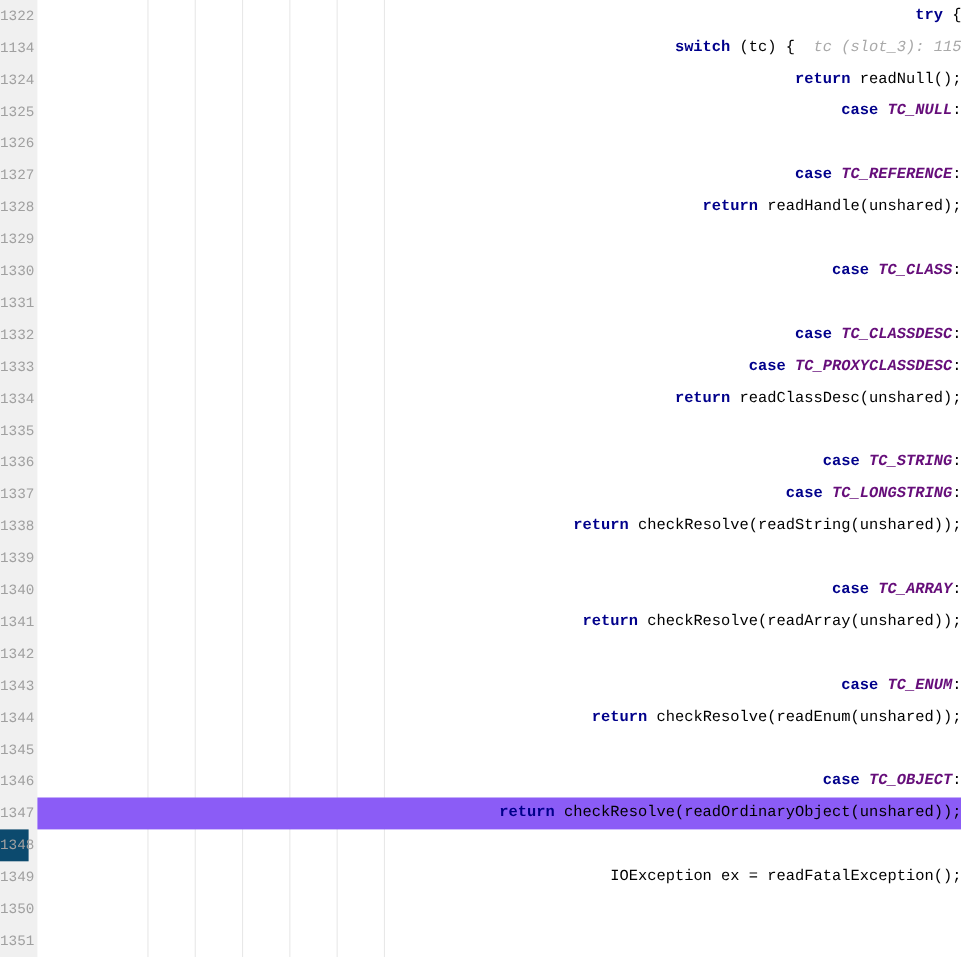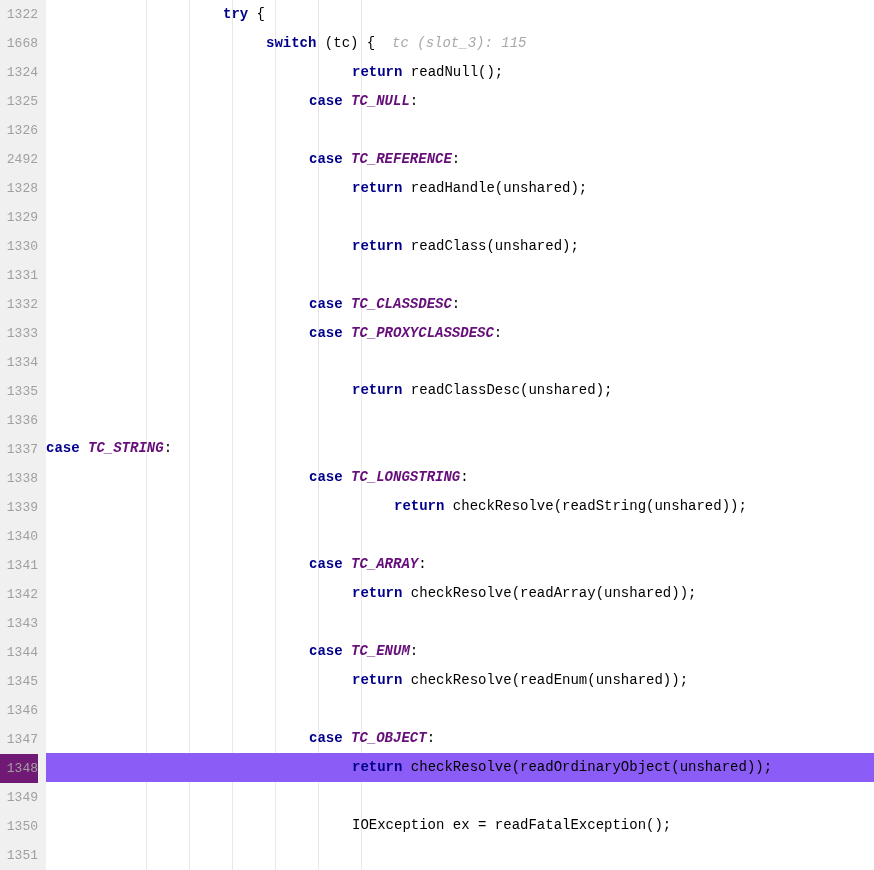--- a/index.html
+++ b/index.html
@@ -15,34 +15,35 @@
     display: flex;
     width: 100%;
     height: 100%;
   }
   .gutter {
     background: #f0f0f0;
     color: #a0a0a0;
     text-align: right;
     user-select: none;
     flex-shrink: 0;
-    width: 46px;
+    width: 34px;
     padding-right: 8px;
   }
   .gutter-line {
     height: 29px;
     line-height: 29px;
     font-size: 13px;
   }
   .gutter-line.hl {
-    background: #701a75;
+    background: #0c4a6e;
   }
   .code {
     flex: 1;
     position: relative;
+    text-align: right;
   }
   .code-line {
     height: 29px;
     line-height: 29px;
     white-space: pre;
     padding-left: 0;
     position: relative;
   }
   .code-line.hl {
     background: #8b5cf6;
@@ -62,25 +63,25 @@
   .const { color: #660e7a; font-style: italic; font-weight: bold; }
   .comment { color: #a9a9a9; font-style: italic; }
   .txt { color: #000000; }
 </style>
 </head>
 <body>
 
 <div class="editor">
   <div class="gutter" id="gutter">
       <div class="gutter-line">1322</div>
-      <div class="gutter-line">1668</div>
+      <div class="gutter-line">1134</div>
       <div class="gutter-line">1324</div>
       <div class="gutter-line">1325</div>
       <div class="gutter-line">1326</div>
-      <div class="gutter-line">2492</div>
+      <div class="gutter-line">1327</div>
       <div class="gutter-line">1328</div>
       <div class="gutter-line">1329</div>
       <div class="gutter-line">1330</div>
       <div class="gutter-line">1331</div>
       <div class="gutter-line">1332</div>
       <div class="gutter-line">1333</div>
       <div class="gutter-line">1334</div>
       <div class="gutter-line">1335</div>
       <div class="gutter-line">1336</div>
       <div class="gutter-line">1337</div>
@@ -109,25 +110,25 @@
         <div class="guide" style="left: 315px;"></div>
       </div>
   <div class="code-line" style="padding-left: 177px;"><span class="kw">try</span><span class="txt"> {</span></div>
       <div class="code-line" style="padding-left: 220px;"><span class="kw">switch</span><span class="txt"> (tc) {  </span><span class="comment">tc (slot_3): 115</span></div>
       <div class="code-line" style="padding-left: 306px;"><span class="kw">return</span><span class="txt"> readNull();</span></div>
       <div class="code-line" style="padding-left: 263px;"><span class="kw">case </span><span class="const">TC_NULL</span><span class="txt">:</span></div>
       <div class="code-line" style="padding-left: 0px;"></div>
       <div class="code-line" style="padding-left: 263px;"><span class="kw">case </span><span class="const">TC_REFERENCE</span><span class="txt">:</span></div>
       <div class="code-line" style="padding-left: 306px;"><span class="kw">return</span><span class="txt"> readHandle(unshared);</span></div>
       <div class="code-line" style="padding-left: 0px;"></div>
-      <div class="code-line" style="padding-left: 306px;"><span class="kw">return</span><span class="txt"> readClass(unshared);</span></div>
+      <div class="code-line" style="padding-left: 263px;"><span class="kw">case </span><span class="const">TC_CLASS</span><span class="txt">:</span></div>
       <div class="code-line" style="padding-left: 0px;"></div>
       <div class="code-line" style="padding-left: 263px;"><span class="kw">case </span><span class="const">TC_CLASSDESC</span><span class="txt">:</span></div>
       <div class="code-line" style="padding-left: 263px;"><span class="kw">case </span><span class="const">TC_PROXYCLASSDESC</span><span class="txt">:</span></div>
-      <div class="code-line" style="padding-left: 306px; margin-top: 28px;"><span class="kw">return</span><span class="txt"> readClassDesc(unshared);</span></div>
+      <div class="code-line" style="padding-left: 306px;"><span class="kw">return</span><span class="txt"> readClassDesc(unshared);</span></div>
       <div class="code-line" style="padding-left: 0px;"></div>
       <div class="code-line" style=""><span class="kw">case </span><span class="const">TC_STRING</span><span class="txt">:</span></div>
       <div class="code-line" style="padding-left: 263px;"><span class="kw">case </span><span class="const">TC_LONGSTRING</span><span class="txt">:</span></div>
       <div class="code-line" style="padding-left: 306px; margin-left: 42px;"><span class="kw">return</span><span class="txt"> checkResolve(readString(unshared));</span></div>
       <div class="code-line" style="padding-left: 0px;"></div>
       <div class="code-line" style="padding-left: 263px;"><span class="kw">case </span><span class="const">TC_ARRAY</span><span class="txt">:</span></div>
       <div class="code-line" style="padding-left: 306px;"><span class="kw">return</span><span class="txt"> checkResolve(readArray(unshared));</span></div>
       <div class="code-line" style="padding-left: 0px;"></div>
       <div class="code-line" style="padding-left: 263px;"><span class="kw">case </span><span class="const">TC_ENUM</span><span class="txt">:</span></div>
       <div class="code-line" style="padding-left: 306px;"><span class="kw">return</span><span class="txt"> checkResolve(readEnum(unshared));</span></div>

